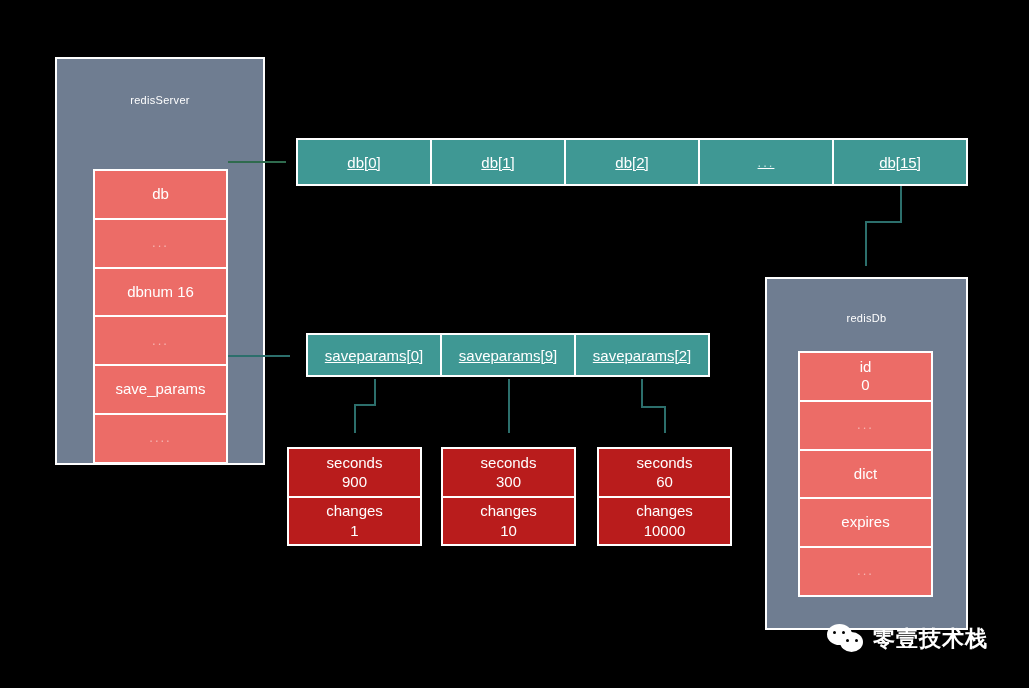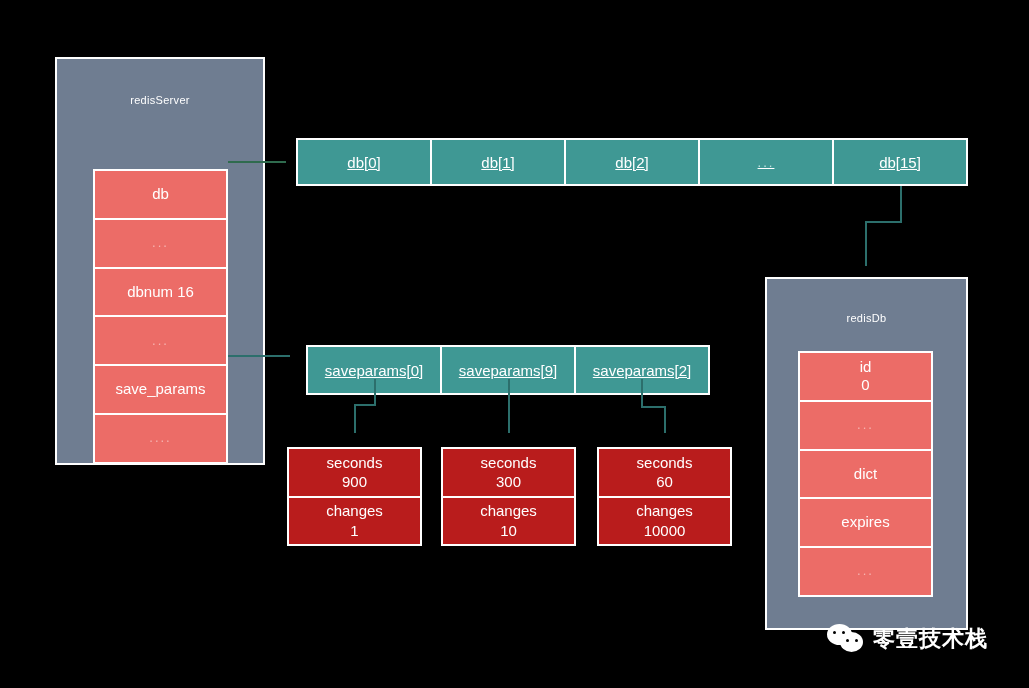--- a/index.html
+++ b/index.html
@@ -199,21 +199,21 @@
       <span>db[2]</span>
     </div>
     <div class="cell">
       <span class="muted">...</span>
     </div>
     <div class="cell">
       <span>db[15]</span>
     </div>
   </div>
 
-  <div class="array" style="left:306px; top:345px; width:404px; height:50px;">
+  <div class="array" style="left:306px; top:333px; width:404px; height:44px;">
     <div class="cell">
       <span>saveparams[0]</span>
     </div>
     <div class="cell">
       <span>saveparams[9]</span>
     </div>
     <div class="cell">
       <span>saveparams[2]</span>
     </div>
   </div>

